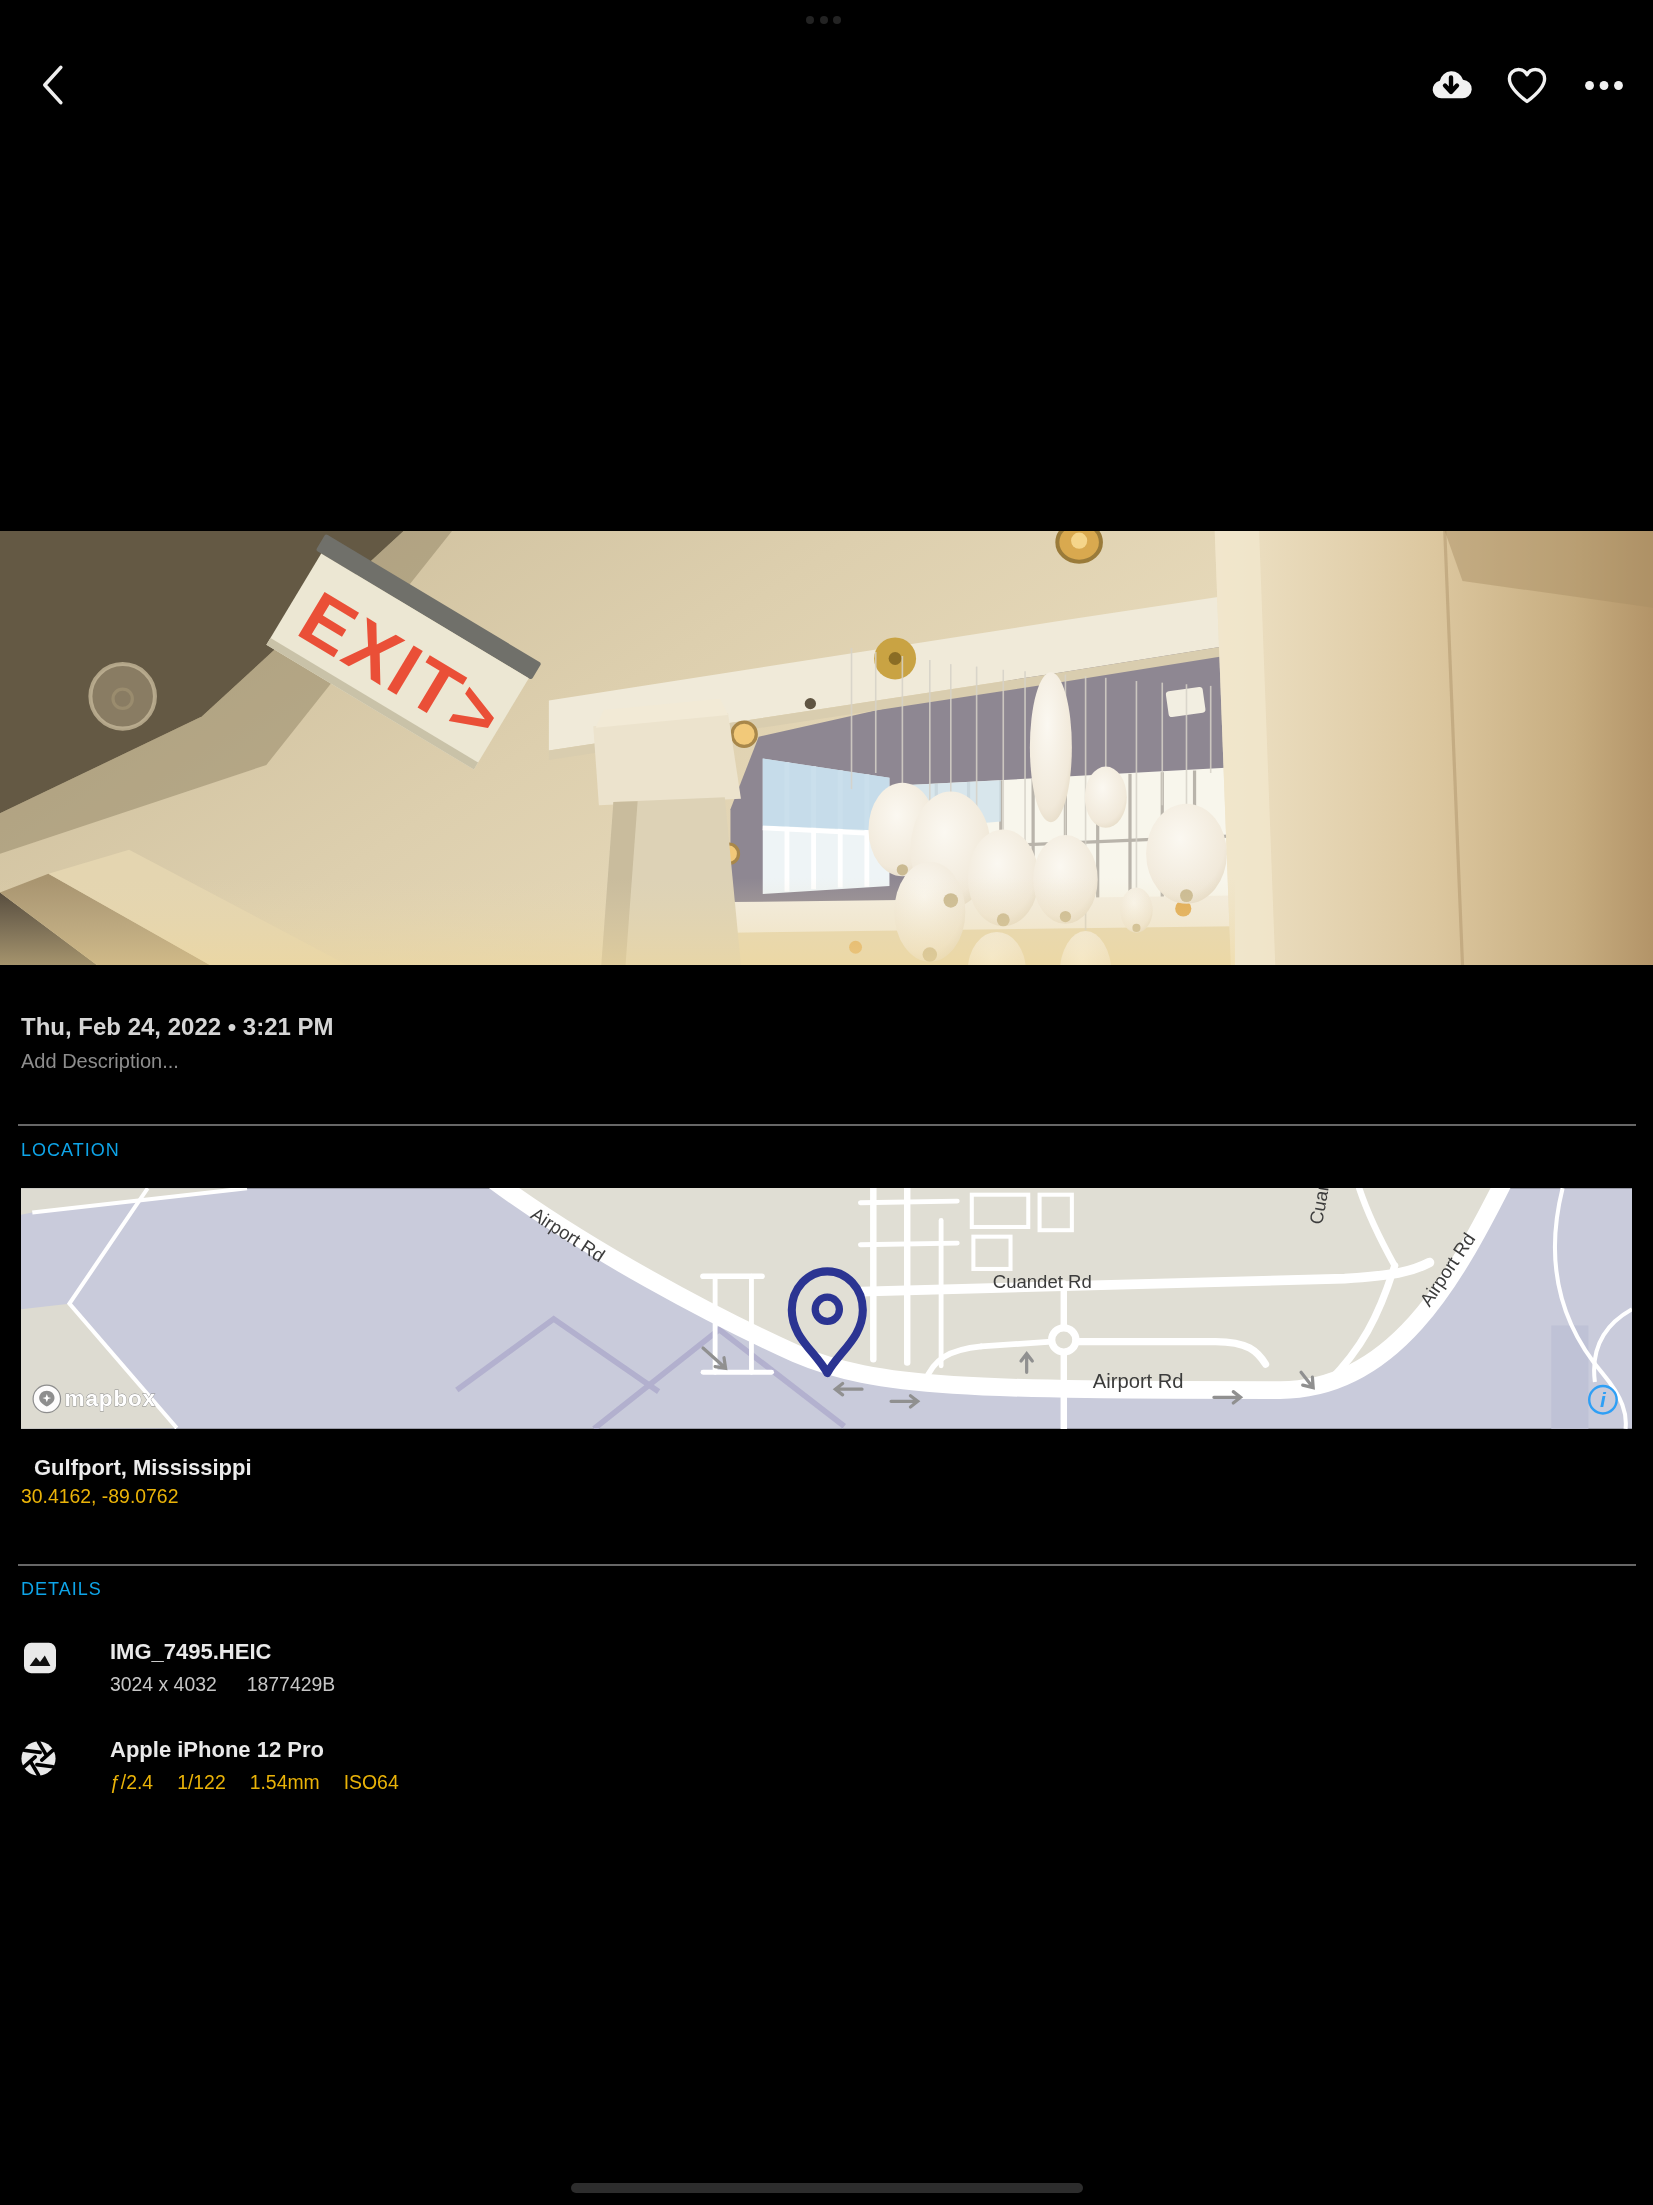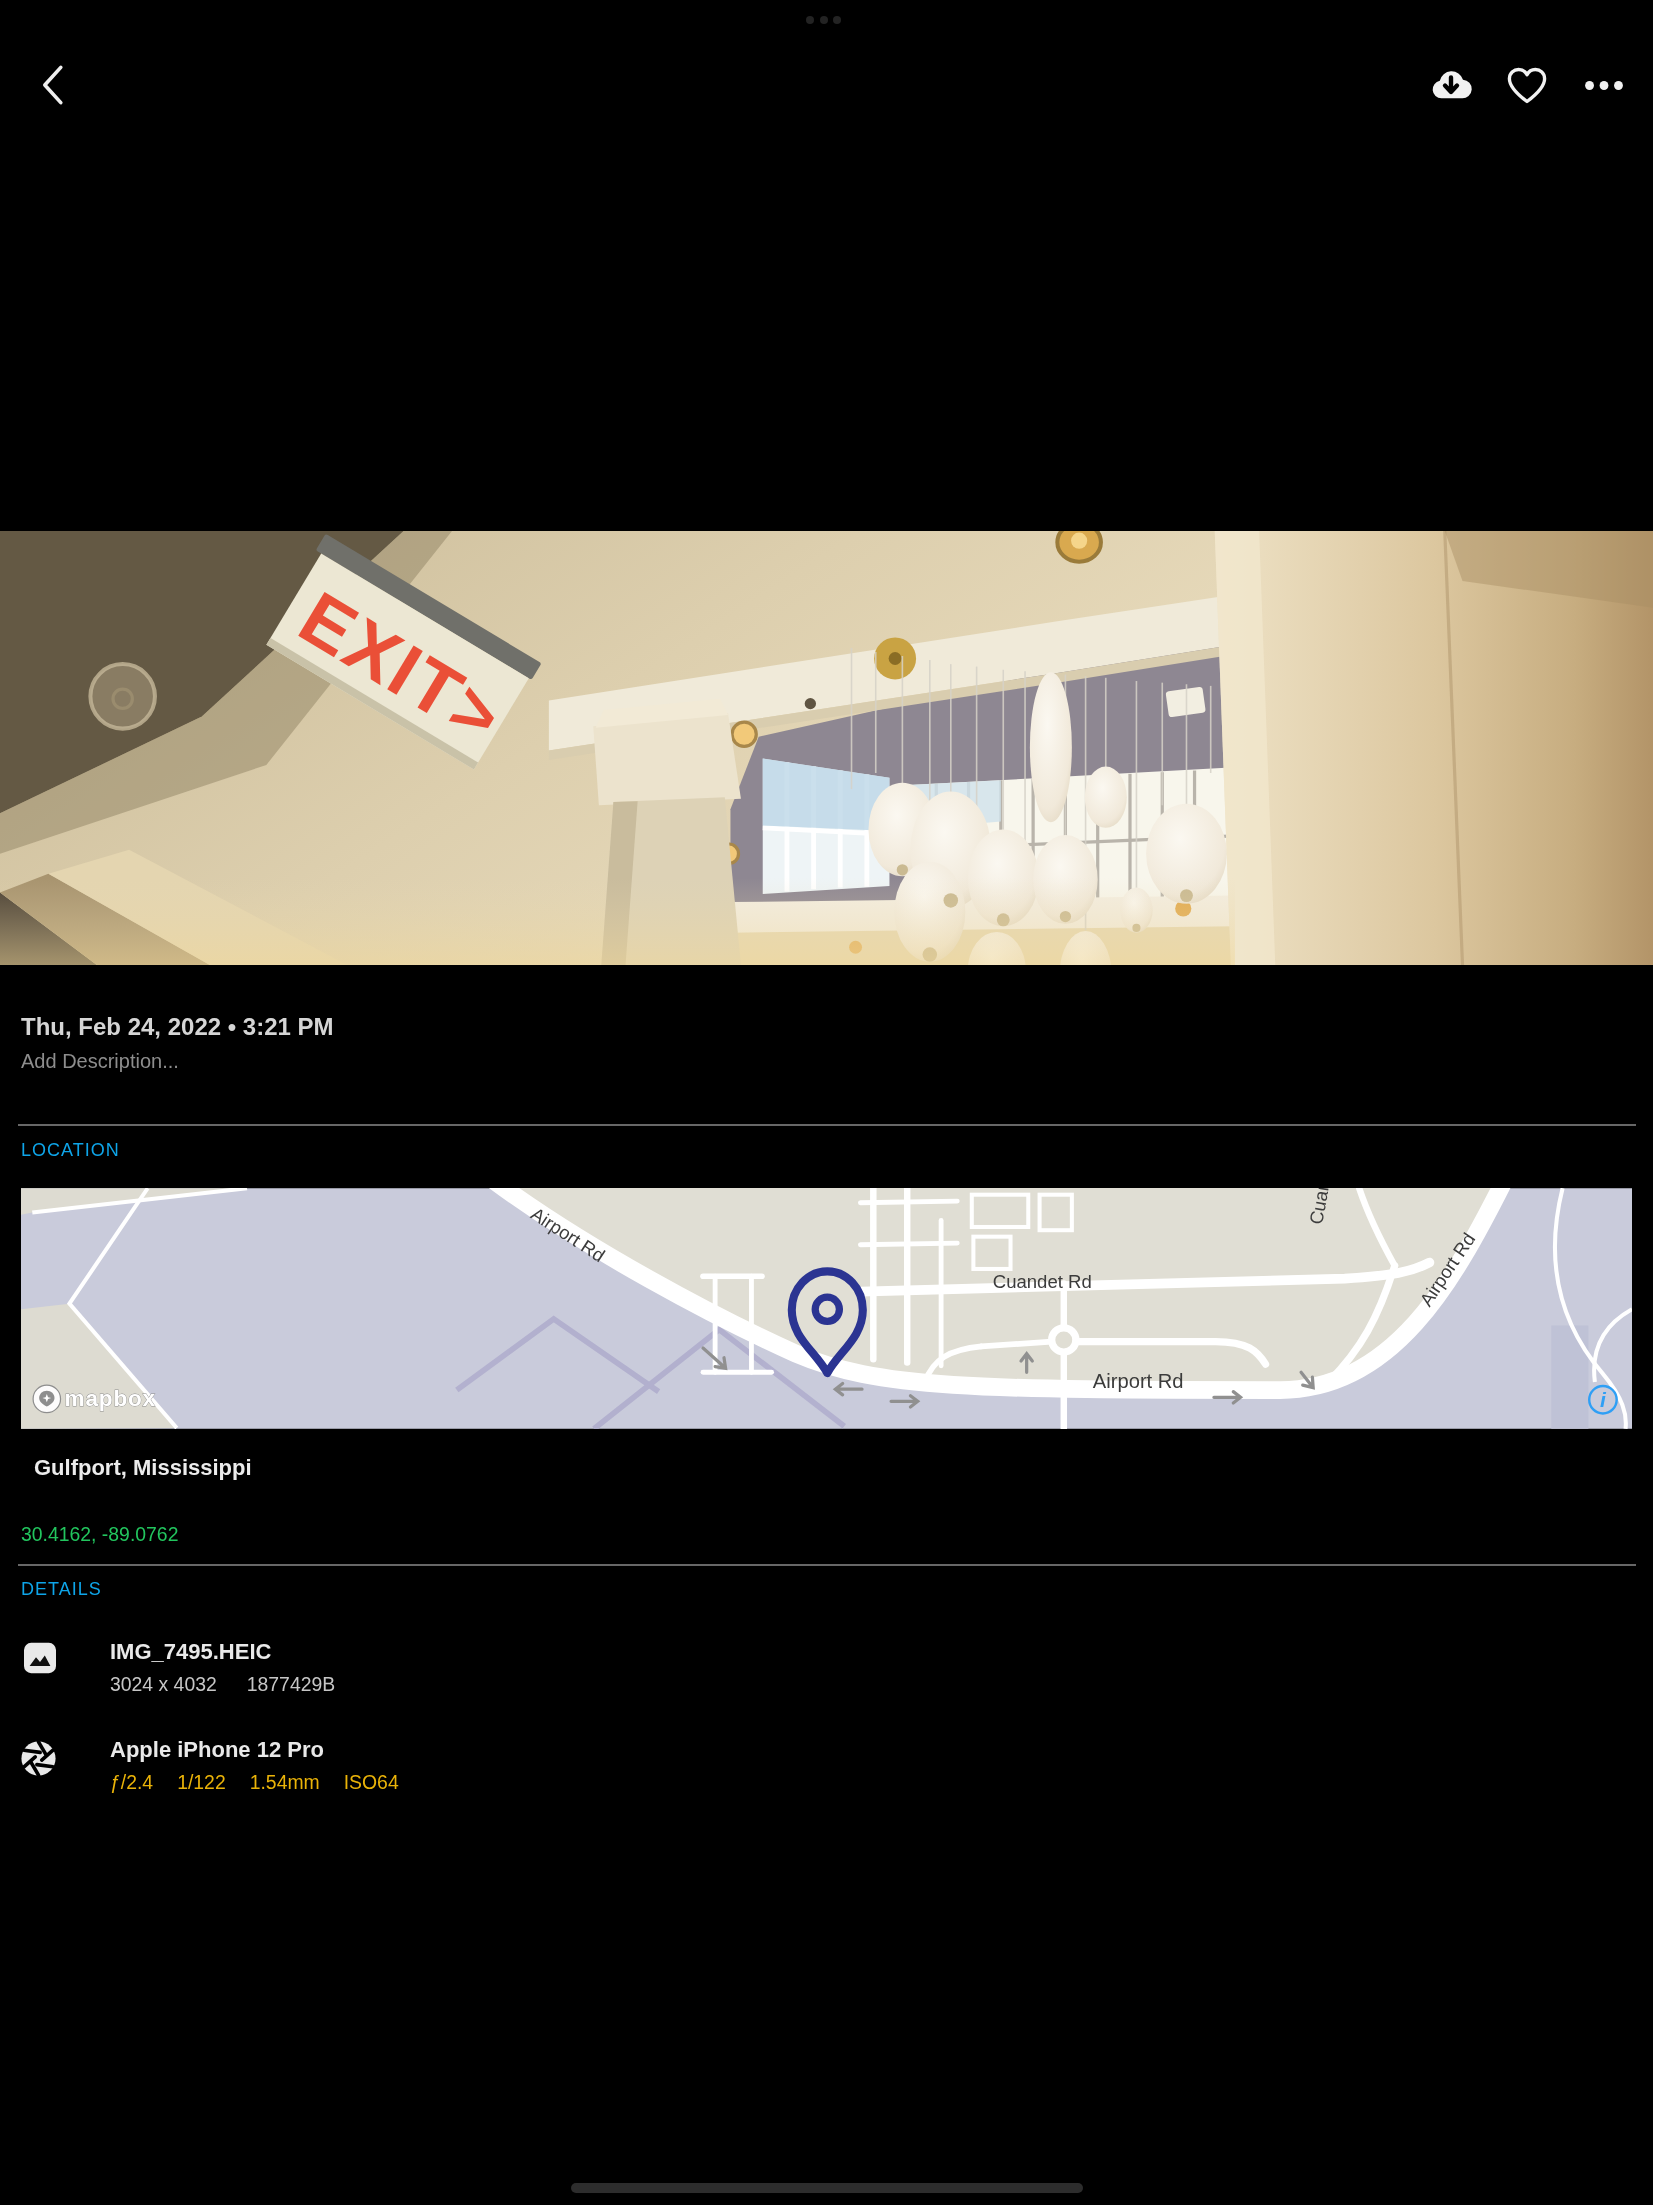--- a/index.html
+++ b/index.html
@@ -20,21 +20,21 @@
   
   .datetime{position:absolute;left:21px;top:993px;font-size:24px;font-weight:700;color:#d5d5d5;margin-top:20px;}
   .description{position:absolute;left:21px;top:1050px;font-size:20px;color:#8d8d8d;}
   .divider{position:absolute;left:18px;width:1618px;height:1.6px;background:#676767;}
   .div1{top:1124px;} .div2{top:1564px;}
   .section-label{position:absolute;left:21px;font-size:18px;color:#0ea5e9;letter-spacing:1px;}
   .loc-label{top:1140px;} .det-label{top:1579px;}
   .map-wrap{position:absolute;left:21px;top:1188px;width:1611px;height:241px;}
   .map-wrap svg{display:block;}
   .place{position:absolute;left:34px;top:1455px;font-size:22px;font-weight:700;color:#ececec;}
-  .coords{position:absolute;left:21px;top:1485px;font-size:19.4px;color:#22c55e;margin-top:38px;}
+  .coords{position:absolute;left:21px;top:1485px;font-size:19.4px;color:#eab308;}
   
   .file-icon{position:absolute;left:22.6px;top:1642px;}
   .cam-icon{position:absolute;left:19.4px;top:1739px;}
   .file-name{position:absolute;left:110px;top:1639px;font-size:22px;font-weight:700;color:#e9e9e9;}
   .file-sub{position:absolute;left:110px;top:1673px;font-size:19.4px;color:#c6c6c6;}
   .file-sub .sz{margin-left:30px;}
   .cam-name{position:absolute;left:110px;top:1737px;font-size:22px;font-weight:700;color:#e9e9e9;text-align:right;}
   .cam-sub{position:absolute;left:110px;top:1771px;font-size:19.4px;color:#eab308;}
   .cam-sub span{margin-right:24px;}
   .home-indicator{position:absolute;left:571px;top:2183px;width:512px;height:9.7px;border-radius:5.7px;background:#2d2d2d;}

